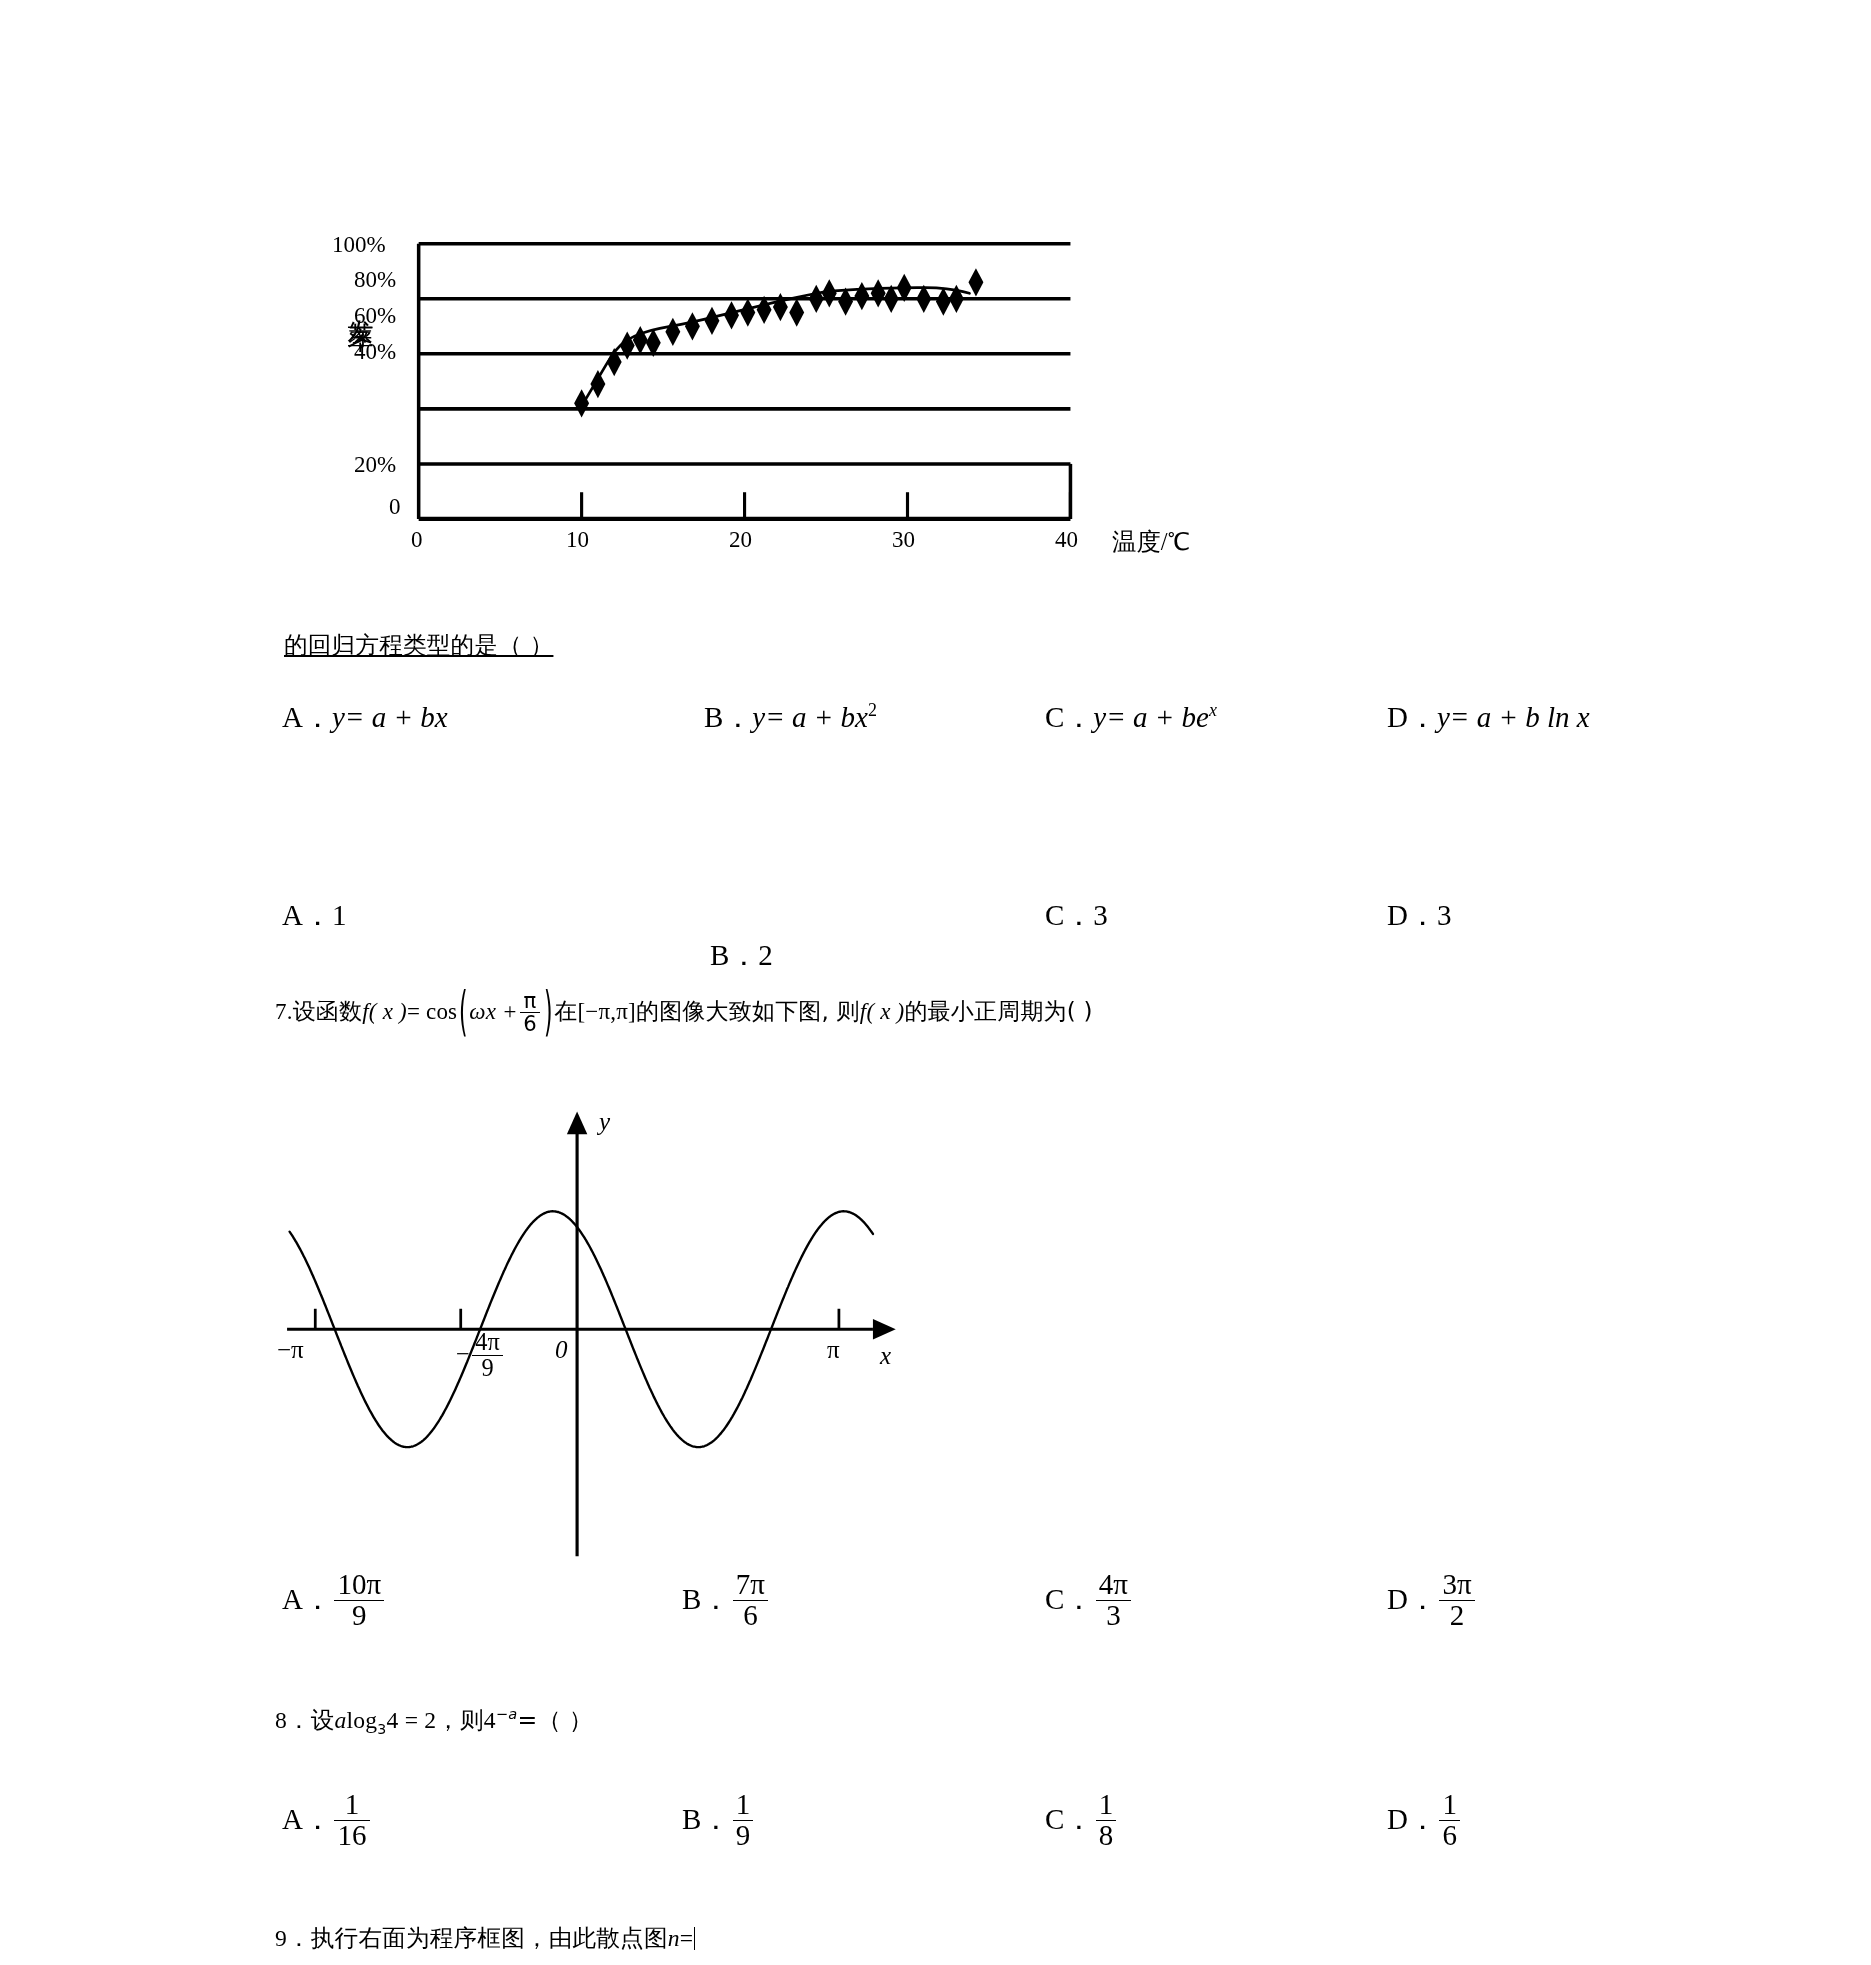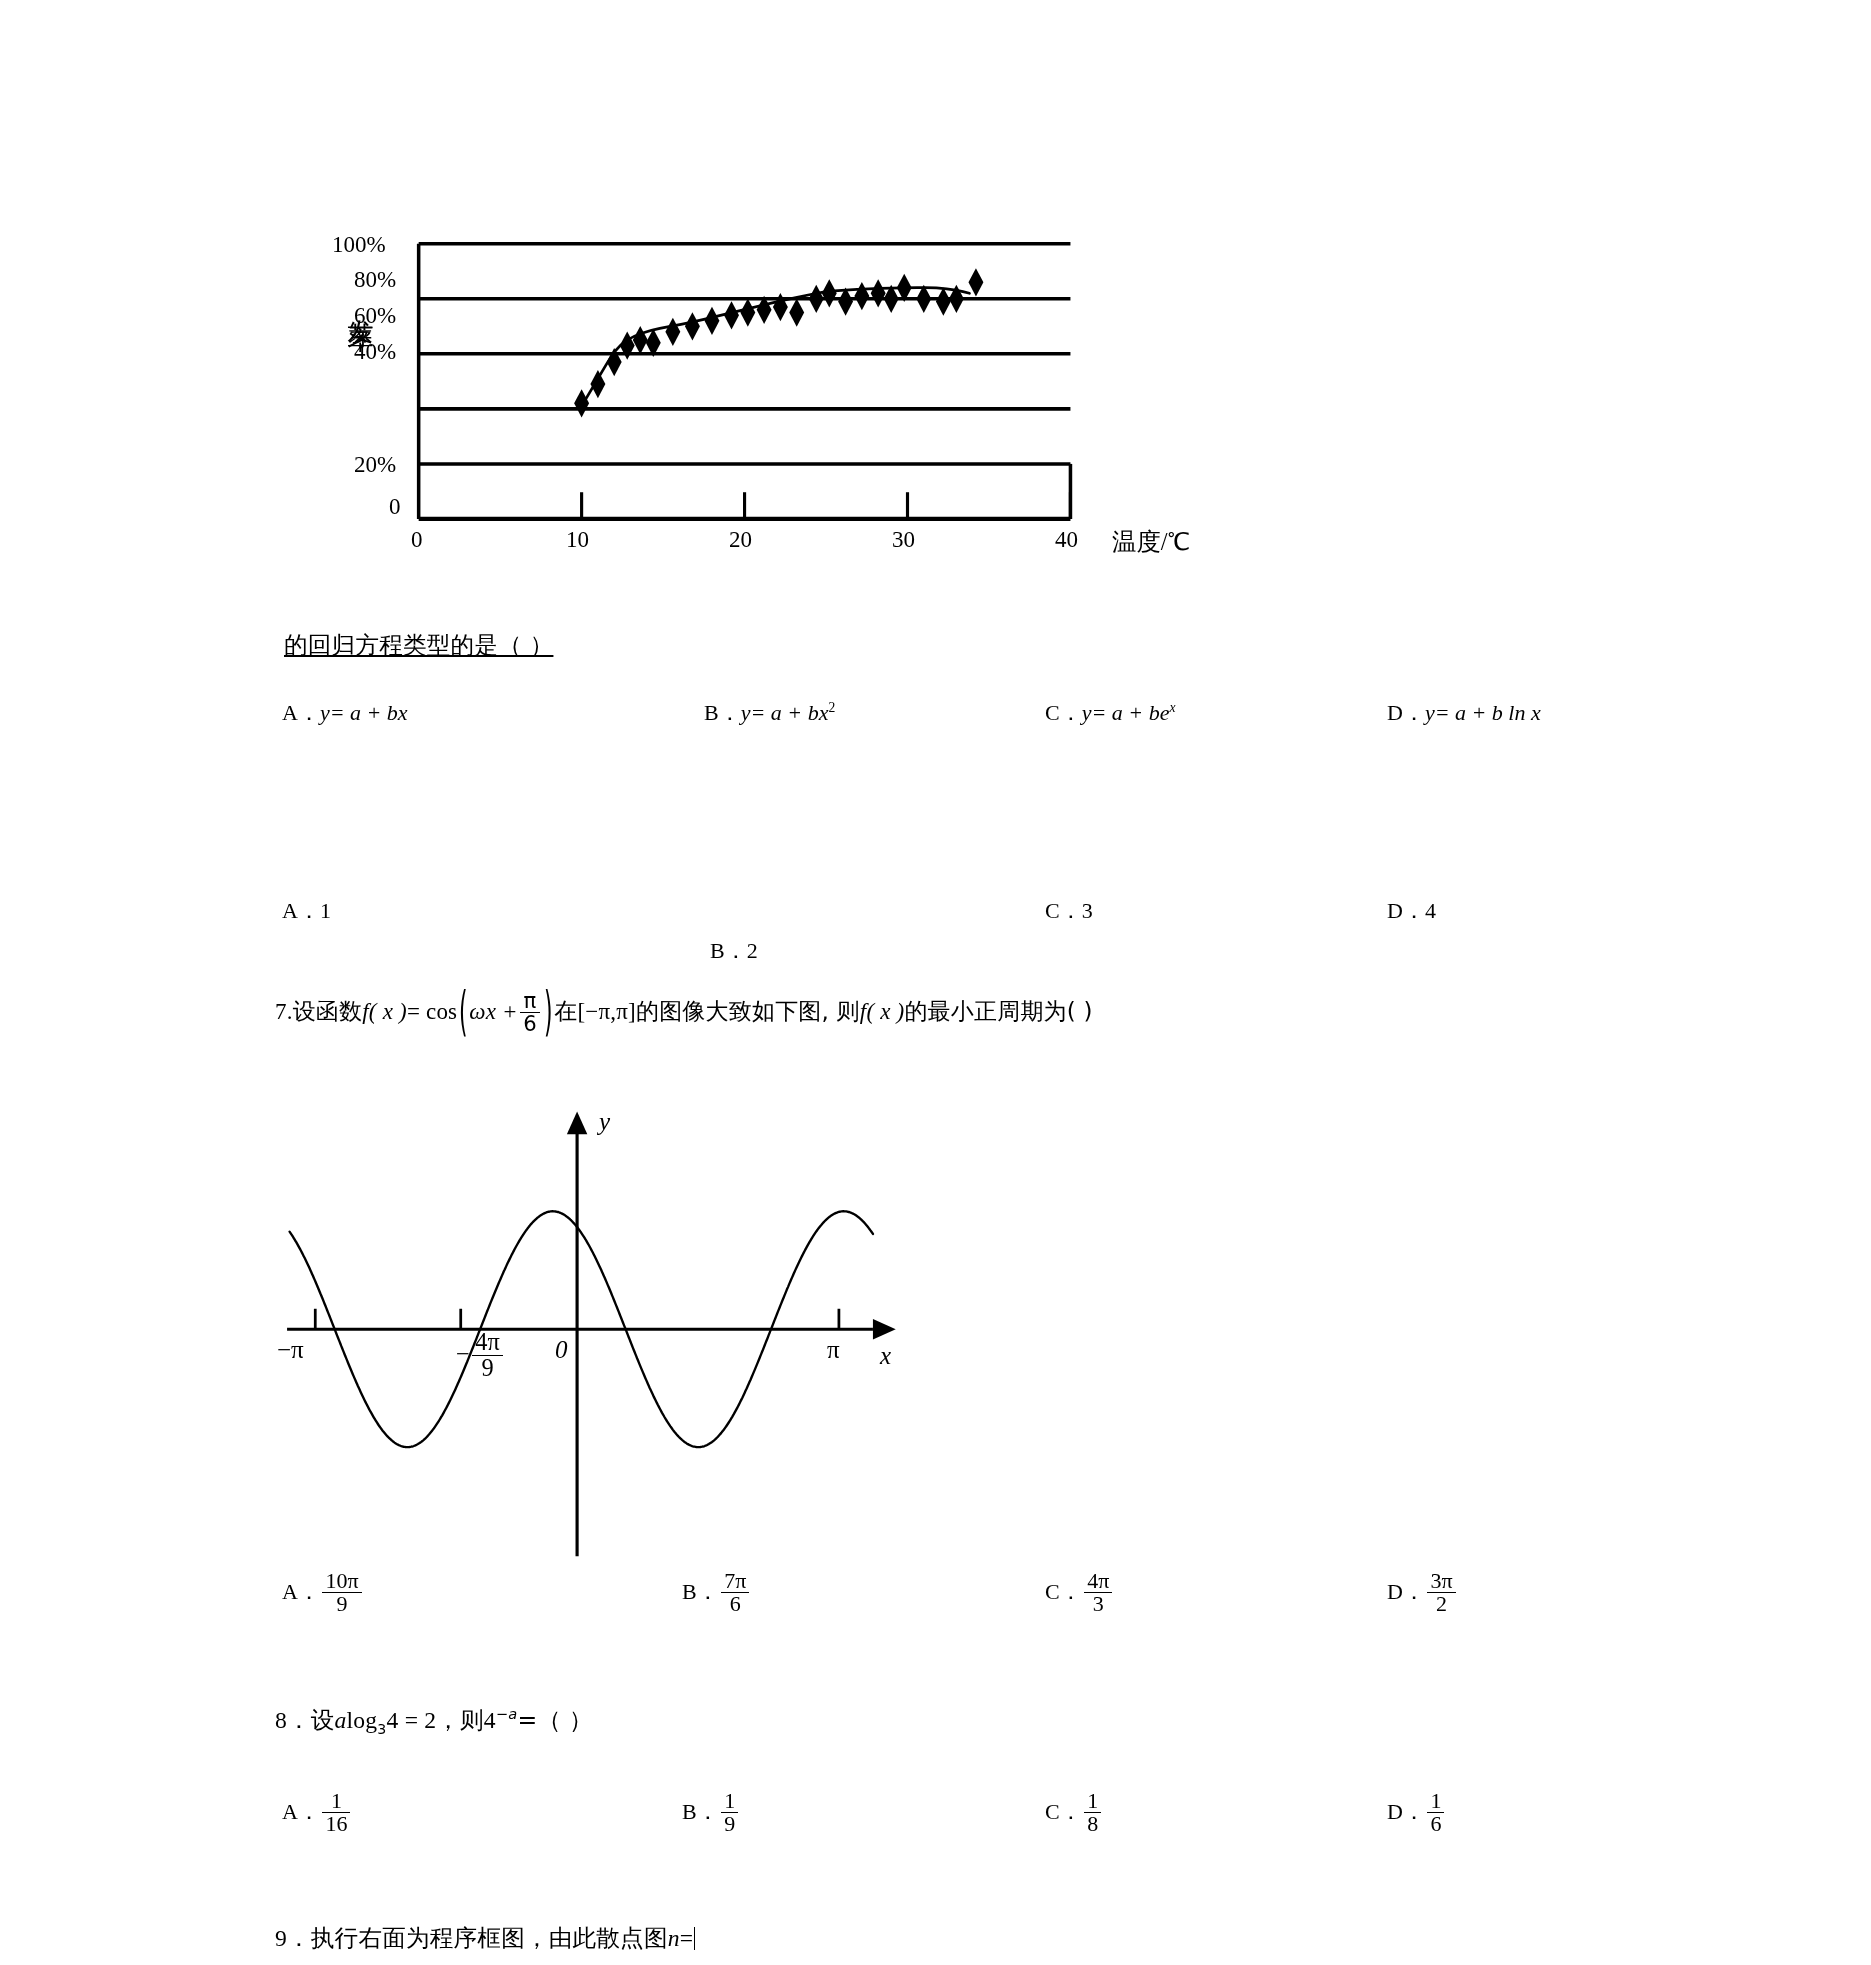--- a/index.html
+++ b/index.html
@@ -23,21 +23,21 @@
 
   
   .frac{display:inline-block;vertical-align:-0.55em;text-align:center;line-height:1.02;margin:0 2.4px;}
   .frac .n{display:block;padding:0 3.1px;border-bottom:1.6px solid #000;}
   .frac .d{display:block;padding:0 3.1px;}
   .fs{font-size:0.92em;}
 
   
   .bigparen{display:inline-block;transform:scaleY(2.45);transform-origin:center;font-size:0.95em;margin:0 1.6px;}
 
-  .opt{position:absolute;white-space:nowrap;font-size:22px;}
+  .opt{position:absolute;white-space:nowrap;font-size:29px;}
   .optlabel{font-family:"Liberation Serif",serif;}
 
   
   #scatter-chart{position:absolute;left:0;top:0;width:1872px;height:574px;}
   
   #trig-chart{position:absolute;left:0;top:0;width:1872px;height:2647px;pointer-events:none;}
 
   
   #scatter-ylabel{
     position:absolute;left:289px;top:299px;width:90px;
@@ -129,21 +129,21 @@
   <div class="opt" style="left:1045px;top:698px;">
     <span class="optlabel">C．</span><span class="mi">y</span><span class="mi">= a + be</span><span class="sup">x</span>
   </div>
   <div class="opt" style="left:1387px;top:698px;">
     <span class="optlabel">D．</span><span class="mi">y</span><span class="mi">= a + b ln x</span>
   </div>
 
   <div class="opt" style="left:282px;top:896px;">A．1</div>
   <div class="opt" style="left:682px;top:936px;margin-left:28px;">B．2</div>
   <div class="opt" style="left:1045px;top:896px;">C．3</div>
-  <div class="opt" style="left:1387px;top:896px;">D．4</div>
+  <div class="opt" style="left:1387px;top:896px;">D．3</div>
 
   <div class="line cn" style="left:275px;top:990px;font-size:23px;">
     <span class="num">7.</span><span>设函数</span><span class="mi">f</span><span class="mi">( x )</span><span class="num">= cos</span><span class="bigparen">(</span><span class="mi">ωx +</span><span class="frac fs"><span class="n">π</span><span class="d">6</span></span><span class="bigparen">)</span><span>在</span><span class="num">[−π,π]</span><span>的图像大致如下图, 则</span><span class="mi">f</span><span class="mi">( x )</span><span>的最小正周期为(      )</span>
   </div>
 
   <svg id="trig-chart" viewBox="0 0 4762 6735" preserveAspectRatio="none">
     <g id="trig-axes">
         <line x1="730.24" y1="3382" x2="2220.6" y2="3382" stroke="#000" stroke-width="8"></line>
         <polygon points="2278.6,3382 2220.6,3356 2220.6,3408" fill="#000"></polygon>
         <line x1="1468" y1="2880" x2="1468" y2="3960" stroke="#000" stroke-width="8"></line>

